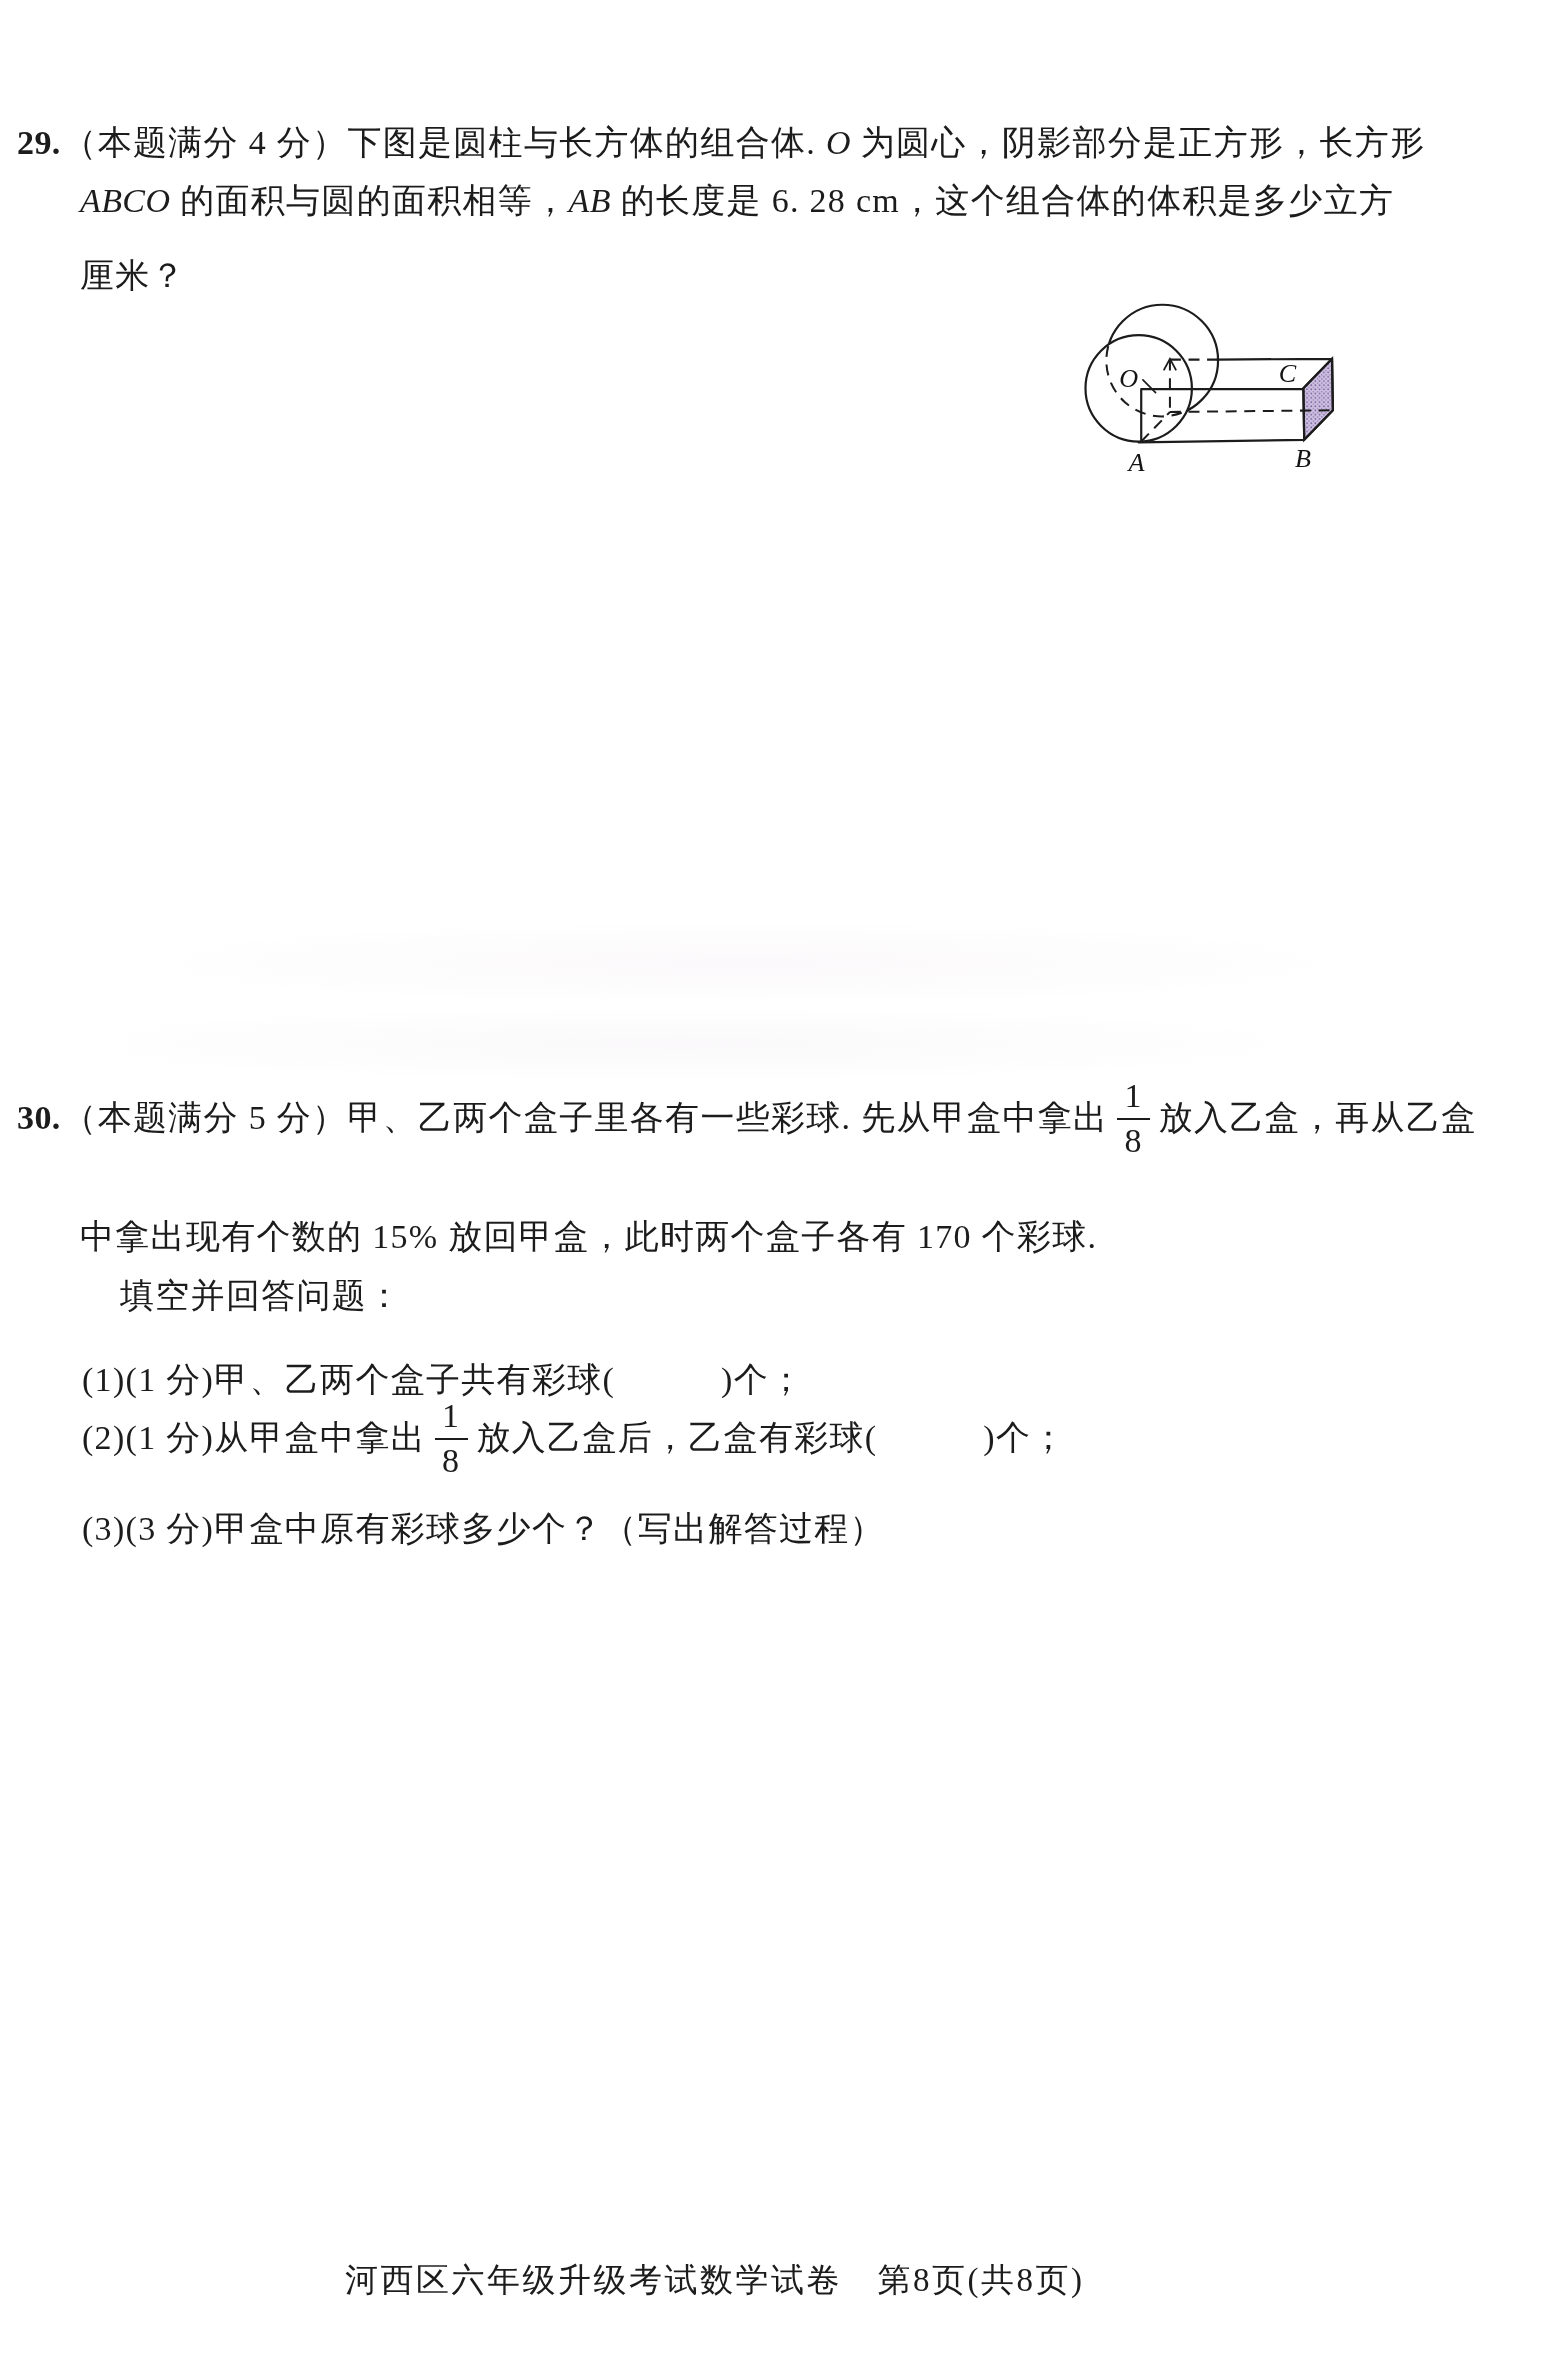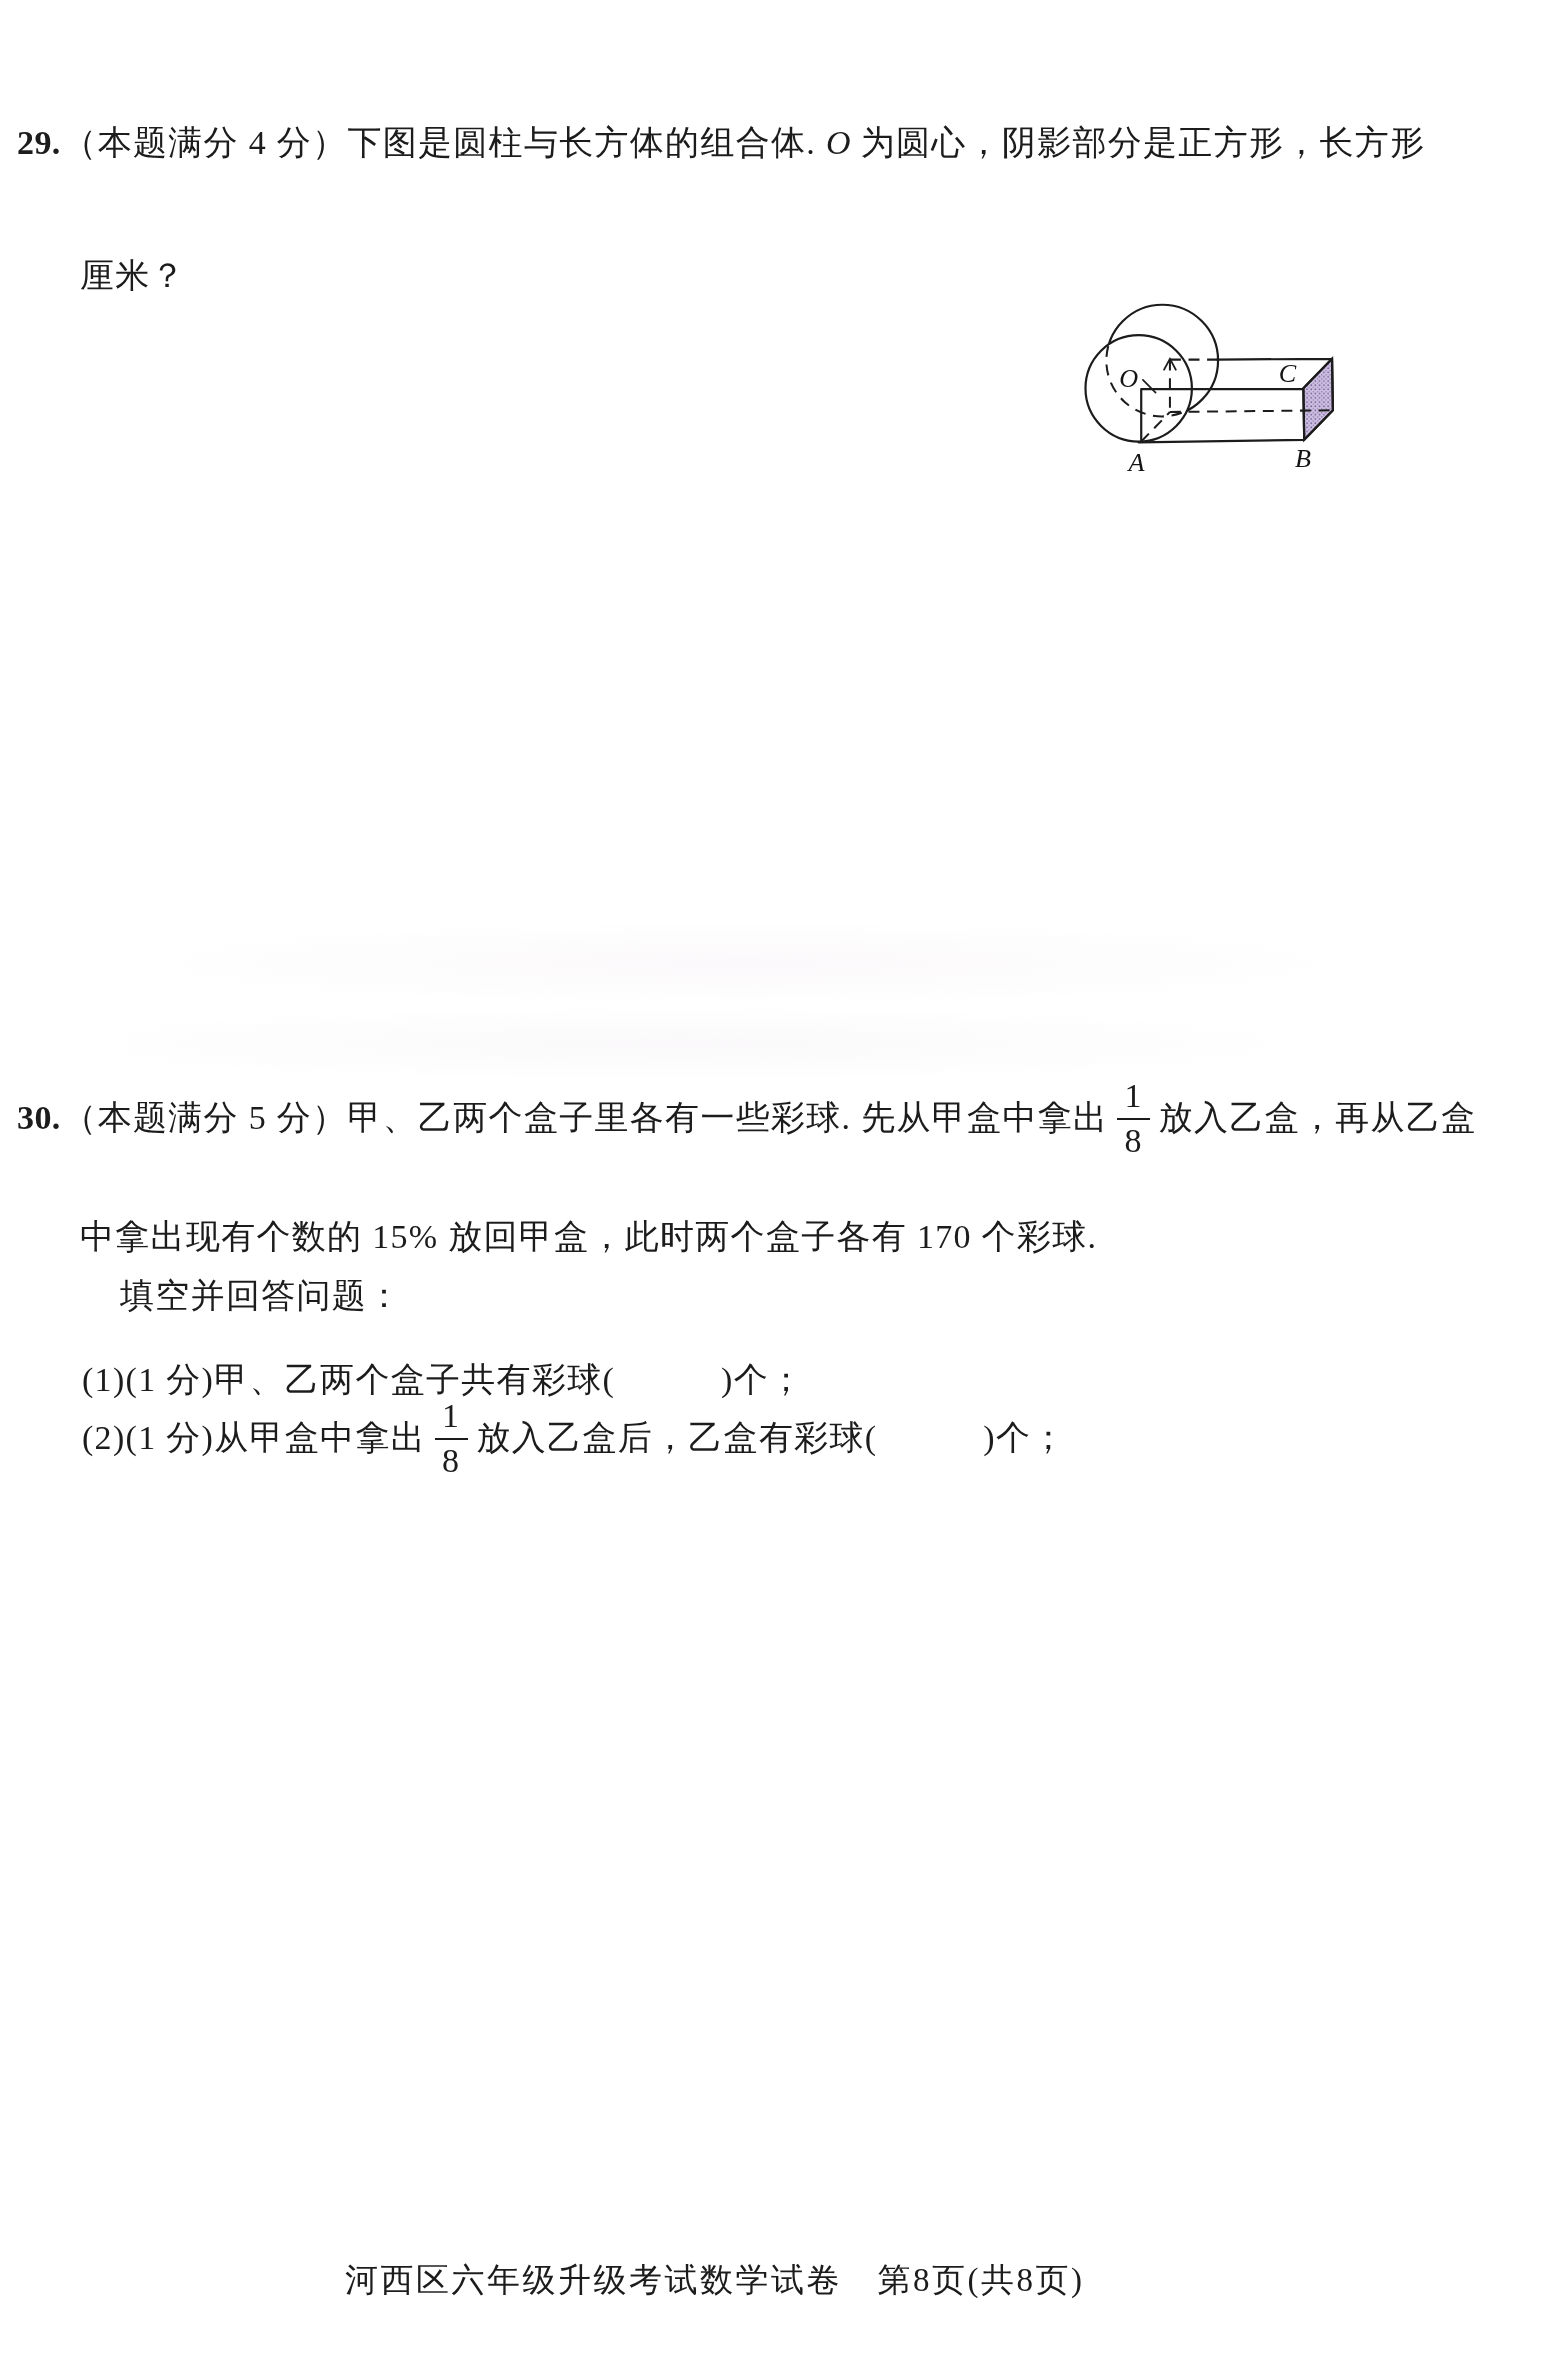--- a/index.html
+++ b/index.html
@@ -62,20 +62,23 @@
 <body>
 
 <div class="page">
 
   <div class="smudge smudge-a"></div>
   <div class="smudge smudge-b"></div>
 
   <div class="line" style="left:17px;top:123px;">
     <span class="pnum">29.</span><span>（本题满分 4 分）下图是圆柱与长方体的组合体. </span><span class="italic">O</span><span> 为圆心，阴影部分是正方形，长方形</span>
   </div>
+  <div class="line" style="left:80px;top:181px;">
+    <span class="italic">ABCO</span><span> 的面积与圆的面积相等，</span><span class="italic">AB</span><span> 的长度是 6. 28 cm，这个组合体的体积是多少立方</span>
+  </div>
   <div class="line" style="left:80px;top:256px;">
     <span>厘米？</span>
   </div>
 
   <svg class="figure" viewBox="0 0 400 270">
     <defs>
       <pattern id="stip" width="5" height="5" patternUnits="userSpaceOnUse">
         <rect width="5" height="5" fill="#cdbfdf"></rect>
         <circle cx="1.3" cy="1.3" r="1" fill="#6d5797"></circle>
         <circle cx="3.8" cy="3.8" r="0.9" fill="#8f7ab2"></circle>
@@ -128,17 +131,20 @@
 
   <div class="line flexline" style="left:82px;top:1395px;height:85px;align-items:center;">
     <span>(2)(1 分)从甲盒中拿出</span>
     <span class="frac">
       <span class="fnum">1</span>
       <span class="fden">8</span>
     </span>
     <span>放入乙盒后，乙盒有彩球(　　　)个；</span>
   </div>
 
+  <div class="line" style="left:82px;top:1509px;">
+    <span>(3)(3 分)甲盒中原有彩球多少个？（写出解答过程）</span>
+  </div>
 
   <div class="footer">河西区六年级升级考试数学试卷　第8页(共8页)</div>
 
 </div>
 
 
 </body></html>

